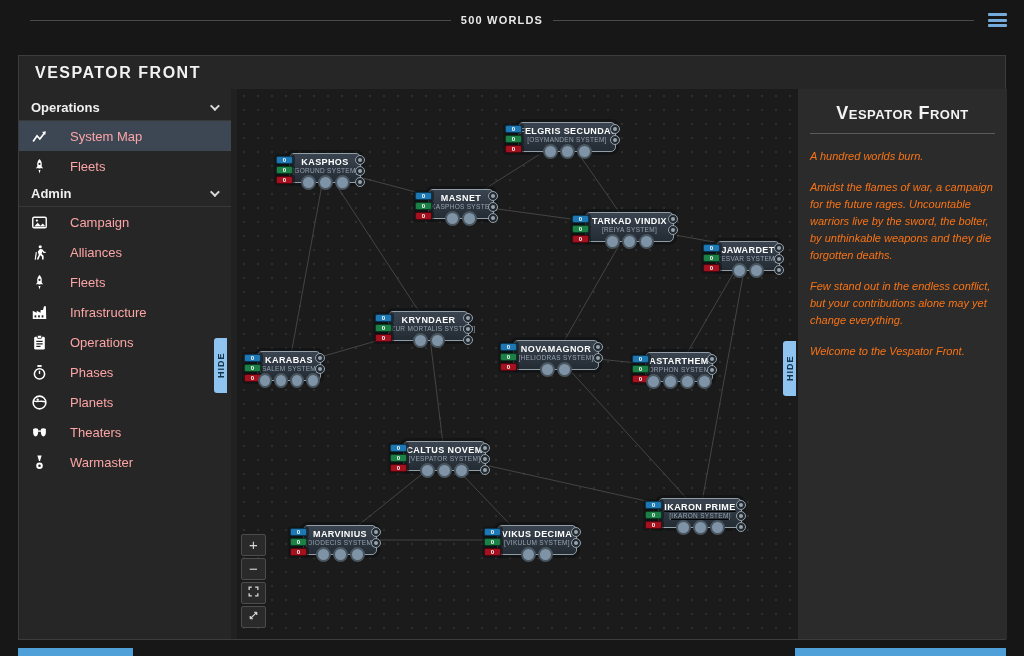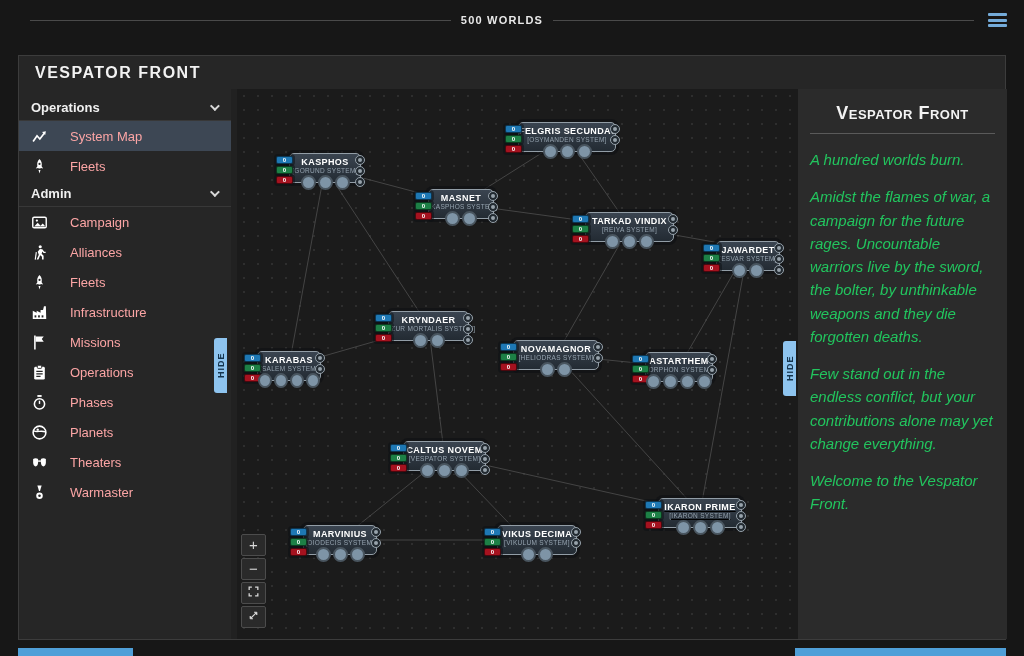--- a/index.html
+++ b/index.html
@@ -73,21 +73,21 @@
   .ctl { width:25px; height:22px; background:#2a2a2a; border:1px solid #4c4c4c; color:#d8d8d8;
     font-size:15px; line-height:20px; text-align:center; cursor:pointer; border-radius:2px;
     display:flex; align-items:center; justify-content:center; }
   .ctl svg { width:13px; height:13px; }
 
   
   .info { position:absolute; left:779px; top:0; width:209px; height:550px; background:#2b2b2b; padding:14px 12px; overflow:hidden; }
   .info h2 { text-align:center; color:#f3f3f3; font-size:18px; font-weight:bold;
     font-variant:small-caps; letter-spacing:.5px; }
   .info .divider { border-bottom:1px solid #5a5a5a; margin:9px 0 4px; }
-  .info p { color:#22c55e; font-size:15px; font-style:italic; line-height:1.55; margin-top:14px; }
+  .info p { color:#f97316; font-size:11px; font-style:italic; line-height:1.55; margin-top:14px; }
 
   
   .accent { position:absolute; height:8px; bottom:0; background:#4f9fd8; }
   .accent.l { left:18px; width:115px; }
   .accent.r { left:795px; width:211px; }
 </style>
 </head>
 <body>
 
 <div id="stage">
@@ -168,29 +168,20 @@
           <div class="side-item">
             <span class="ic">
               <svg viewBox="0 0 24 24" xmlns="http://www.w3.org/2000/svg">
                 <path d="M2.5 21V9.5l5.5 3v-3l5.5 3V8.5H17l1.3-5.5H21l.5 18z" fill="#fff"></path>
                 <rect x="5" y="16" width="2.5" height="3" fill="#262626"></rect>
                 <rect x="10" y="16" width="2.5" height="3" fill="#262626"></rect>
                 <rect x="15" y="16" width="2.5" height="3" fill="#262626"></rect>
               </svg>
             </span>
             <span class="lbl">Infrastructure</span>
-          </div>
-          <div class="side-item">
-            <span class="ic">
-              <svg viewBox="0 0 24 24" xmlns="http://www.w3.org/2000/svg">
-                <path d="M5.5 2v20" stroke="#fff" stroke-width="2.2"></path>
-                <path d="M6.5 3.5H18l-2.8 3.7L18 10.8H6.5z" fill="#fff"></path>
-              </svg>
-            </span>
-            <span class="lbl">Missions</span>
           </div>
           <div class="side-item">
             <span class="ic">
               <svg viewBox="0 0 24 24" xmlns="http://www.w3.org/2000/svg">
                 <rect x="4.5" y="4" width="15" height="18" rx="2" fill="#fff"></rect>
                 <rect x="9" y="1.8" width="6" height="4.4" rx="1" fill="#fff" stroke="#262626" stroke-width="1.2"></rect>
                 <path d="M7.5 10.5h9M7.5 14h9M7.5 17.5h6" stroke="#262626" stroke-width="1.6"></path>
               </svg>
             </span>
             <span class="lbl">Operations</span>

